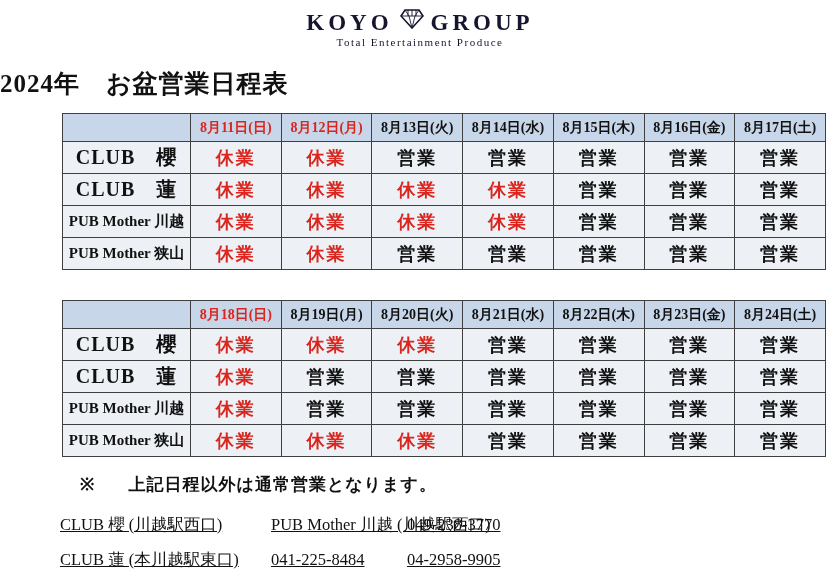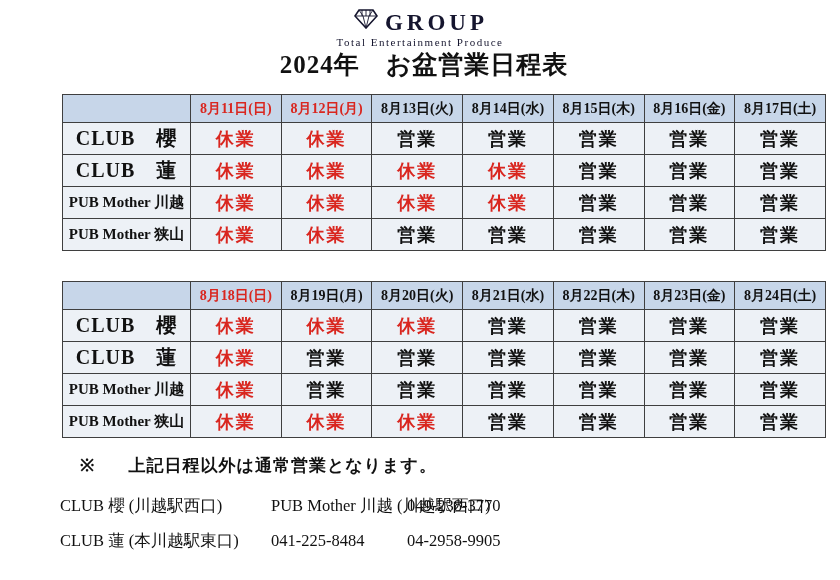--- a/index.html
+++ b/index.html
@@ -13,21 +13,21 @@
   .logo-name{
     display:inline-flex; align-items:center; gap:5px;
     font-size:23px; letter-spacing:4px; font-weight:600; line-height:1;
   }
   .diamond{ display:inline-block; margin:0 2px 2px 2px; color:#15152e; }
   .logo-sub{
     font-size:11px; letter-spacing:1.5px; margin-top:1px; color:#15152e;
   }
   
   .title{
-    text-align:center; font-size:25px; font-weight:bold; letter-spacing:1px; margin-top:0;padding-left:8px;
+    font-size:25px; font-weight:bold; letter-spacing:1px; margin-top:19px;
   }
   
   table.sched{
     border-collapse:collapse; table-layout:fixed;
     width:764px; margin:13px 0 0 62px;
   }
   table.sched.second{ margin-top:30px; }
   table.sched th, table.sched td{
     border:1px solid var(--border,#3f3f3f);
     text-align:center; vertical-align:middle; padding:0; overflow:hidden;
@@ -45,31 +45,32 @@
   .venue-large{ font-size:20px; letter-spacing:1px; }
   .venue-small{ font-size:15px; }
   .cell{ font-size:18px; font-weight:bold; letter-spacing:2px; }
   [data-status="closed"]{ color:var(--red,#d9261f); }
   [data-color="red"]{ color:var(--red,#d9261f); }
   
   .note{
     margin:15px 0 0 80px; font-size:17px; font-weight:bold; letter-spacing:1px;
   }
   .note .note-text{ margin-left:28px; }
-  .contacts{ margin:13px 0 0 60px; }
+  .contacts{ margin:13px 0 0 60px;text-decoration:underline; }
   .contact-line{
     display:grid; grid-template-columns:211px 136px 260px auto;
     font-size:16.5px; margin-top:3px; line-height:32px; white-space:nowrap;
   }
 </style>
 </head>
 <body>
 
 <div class="logo">
   <div class="logo-name">
+    <span>KOYO</span>
     <span class="diamond">
       <svg width="24" height="20" viewBox="0 0 24 20" aria-hidden="true">
         <path d="M5 1 L19 1 L23 7 L12 19 L1 7 Z" fill="none" stroke="currentColor" stroke-width="1.6"></path>
         <path d="M1 7 L23 7 M5 1 L9 7 L12 19 M19 1 L15 7 L12 19 M8 1 L8 7 M12 1 L12 7 M16 1 L16 7" fill="none" stroke="currentColor" stroke-width="0.9"></path>
       </svg>
     </span>
     <span>GROUP</span>
   </div>
   <div class="logo-sub">Total Entertainment Produce</div>
 </div>

